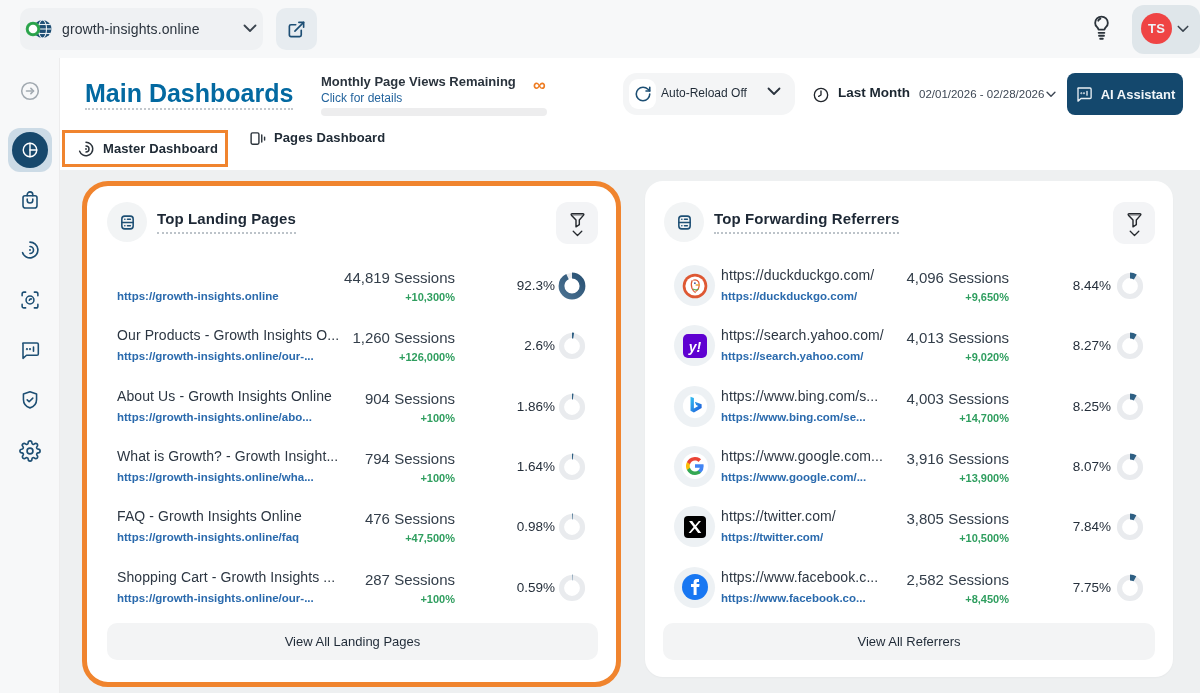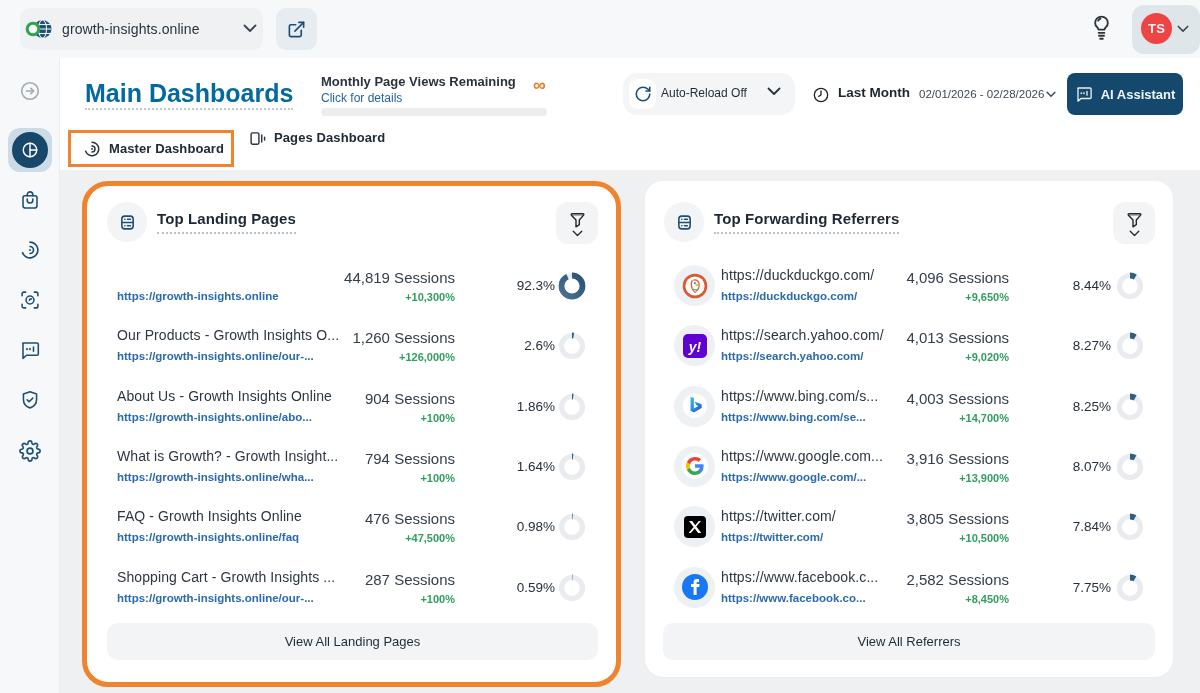--- a/index.html
+++ b/index.html
@@ -28,21 +28,21 @@
 #artext { left:601px; top:28px; font-size:12px; color:#1f2a36; }
 #archev { left:707px; top:29px; }
 #clockic { left:753px; top:29px; }
 #lastmonth { left:778px; top:27px; font-size:13.5px; font-weight:700; color:#1b2630; }
 #daterange { left:859px; top:30px; font-size:11.5px; color:#3d4754; }
 #datechev { left:986px; top:33px; }
 #aibtn { left:1007px; top:15px; width:116px; height:42px; background:#14486d; border-radius:8px; display:flex; align-items:center; justify-content:center; gap:8px; }
 #aibtn span { color:#f2f6f9; font-size:13px; font-weight:700; }
 
 #tabs { left:60px; top:126px; width:1140px; height:44px; background:#fff; }
-#tab1 { left:8px; top:4px; width:166px; height:37px; border:3px solid #f0842e; background:#fff; display:flex; align-items:center; padding-left:12px; gap:8px; }
+#tab1 { left:2px; top:4px; width:166px; height:37px; border:3px solid #f0842e; background:#fff; display:flex; align-items:center; padding-left:12px; gap:8px; }
 #tab1 span, #tab2 span { font-size:13px; font-weight:700; color:#202b36; letter-spacing:0.1px; white-space:nowrap; }
 #tab2 { left:182px; top:4px; width:160px; height:37px; display:flex; padding-left:7px; gap:8px; }
 
 #content { left:60px; top:170px; width:1140px; height:523px; background:#eef0f1; }
 #lcardwrap { left:22px; top:11px; width:539px; height:506px; border:5px solid #f0842e; border-radius:26px; background:#fff; }
 #rcard { left:585px; top:11px; width:528px; height:496px; background:#fff; border-radius:18px; box-shadow:0 1px 2px rgba(0,0,0,0.03); }
 .cardicon { position:absolute; width:40px; height:40px; background:#f2f4f5; border-radius:50%; display:flex; align-items:center; justify-content:center; }
 .cardtitle { position:absolute; font-size:15px; font-weight:700; color:#1d2835; border-bottom:2px dotted #bcc3c9; padding-bottom:5px; letter-spacing:0.1px; }
 .filterbtn { position:absolute; width:42px; height:42px; background:#f3f4f6; border-radius:12px; display:flex; flex-direction:column; align-items:center; justify-content:center; gap:0px; }
 .row { position:absolute; height:60px; }

